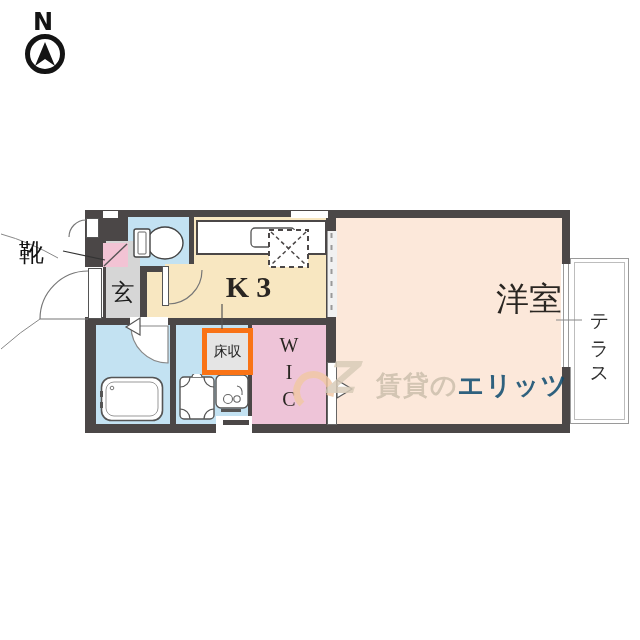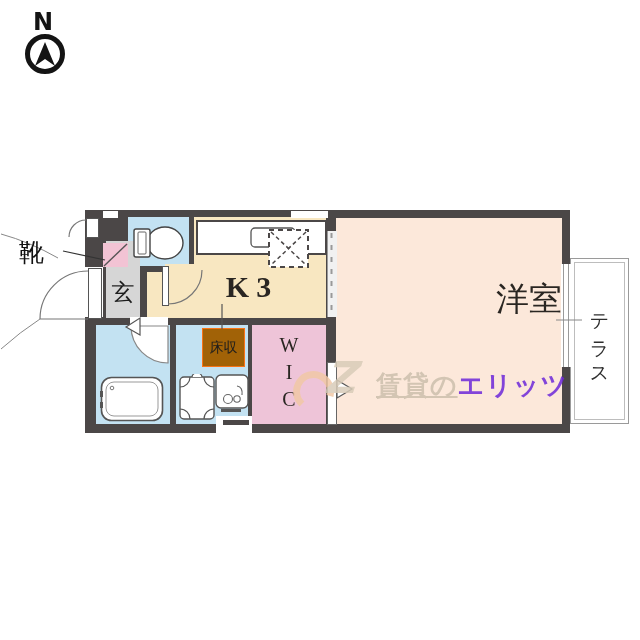--- a/index.html
+++ b/index.html
@@ -39,40 +39,40 @@
   #opening-top{left:103px;top:211px;width:15px;height:7px;background:#fff;}
   #door-top-leaf{left:86px;top:218px;width:11px;height:18px;background:#fff;border:1px solid #555;}
   #opening-toilet{left:165px;top:264px;width:30px;height:10px;background:#f8e7c1;}
   #door-toilet-leaf{left:162px;top:266px;width:5px;height:38px;background:#fff;border:1px solid #555;}
   #opening-bath{left:130px;top:317px;width:38px;height:9px;background:#fff;}
   #door-sliding{left:327px;top:231px;width:9px;height:86px;background:#f1f1f1;border-left:1px solid #9a9a9a;}
   #door-wic{left:327px;top:362px;width:8px;height:61px;background:#fff;border:1px solid #666;}
   
   #kitchen-counter{left:196px;top:220px;width:127px;height:31px;background:#fff;border:2px solid #4b4747;}
   #shoebox{left:103px;top:243px;width:25px;height:24px;background:#f2c3d4;}
-  #floor-storage{left:202px;top:328px;width:41px;height:37px;background:#a16207;border:1px solid #f97316;
+  #floor-storage{left:202px;top:328px;width:41px;height:37px;background:#e5e5e5;border:5px solid #f97316;
                  display:flex;align-items:center;justify-content:center;font-size:14px;color:#1d1d1d;}
   
   .jp{color:#2a2622;}
   #label-shoes{left:19px;top:236px;font-size:25px;color:#111;}
   #label-entrance{left:106px;top:277px;width:34px;text-align:center;font-size:23px;color:#1d1d1d;}
   #label-kitchen{left:197px;top:270px;width:110px;text-align:center;font-size:30px;
                  letter-spacing:7px;color:#2a2622;font-weight:bold;}
   #label-main{left:336px;top:280px;width:226px;text-align:right;font-size:33px;
               line-height:1.18;color:#2a2622;}
   #label-wic{left:252px;top:332px;width:74px;text-align:center;font-size:20px;line-height:1.35;
              color:#2a2622;display:flex;flex-direction:column;align-items:center;}
   
   #watermark{left:288px;top:356px;width:300px;height:58px;opacity:.85;pointer-events:none;}
   #wm-z{position:absolute;left:40px;top:-4px;font-family:"DejaVu Sans",sans-serif;font-weight:bold;
         font-size:44px;color:#d9ccb9;transform:skewX(-18deg);}
   #wm-text{position:absolute;left:88px;top:12px;font-family:"DejaVu Sans",sans-serif;
            font-weight:bold;font-size:26px;letter-spacing:1px;white-space:nowrap;}
-  #wm-text .p1{color:#ccbfad;text-decoration:underline;}
-  #wm-text .p2{color:#6d28d9;}
+  #wm-text .p1{color:#ccbfad;}
+  #wm-text .p2{color:#0c4a6e;}
   #overlay-svg{left:0;top:0;pointer-events:none;}
 </style>
 </head>
 <body>
 
 <div class="abs" id="compass-n">N</div>
 <div class="abs" id="compass-circle">
   <svg width="30" height="30" viewBox="0 0 30 30">
     <polygon points="15,3 25,27 15,20 5,27" fill="#141414"></polygon>
   </svg>

